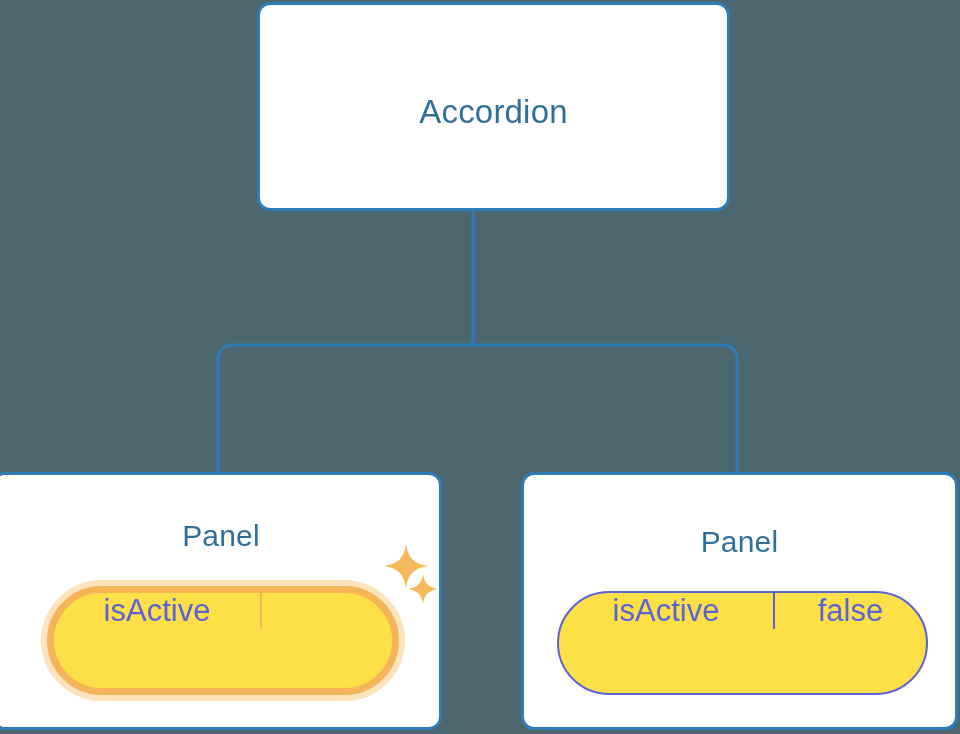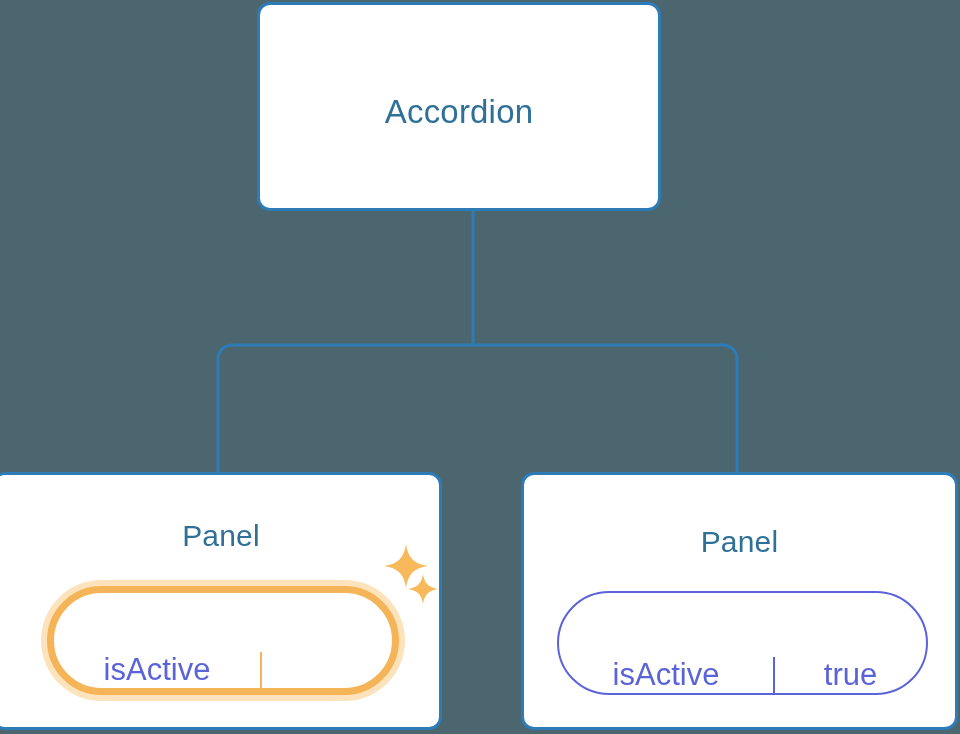--- a/index.html
+++ b/index.html
@@ -34,21 +34,21 @@
     background: #ffffff;
     border: 3px solid #2d7cb8;
     border-radius: 13px;
     box-sizing: border-box;
   }
 
   
   #node-accordion {
     left: 257px;
     top: 2px;
-    width: 404px;
+    width: 473px;
     height: 209px;
   }
   .node-title {
     color: #2f7098;
     font-size: 33px;
     font-weight: 400;
     text-align: center;
     white-space: nowrap;
     letter-spacing: 0.2px;
   }
@@ -85,23 +85,23 @@
     left: 0;
     right: 0;
     top: 50px;
     font-size: 30px;
   }
 
   
   .pill {
     position: absolute;
     display: flex;
-    align-items: flex-end;
+    align-items: flex-start;
     box-sizing: border-box;
-    background: #ffffff;
+    background: #fde047;
   }
   .pill-key, .pill-val {
     display: flex;
     align-items: center;
     justify-content: center;
     white-space: nowrap;
     color: #5b63d8;
   }
 
   
@@ -194,17 +194,17 @@
     <path d="M22 0 C24 14 30 20 44 22 C30 24 24 30 22 44 C20 30 14 24 0 22 C14 20 20 14 22 0 Z" fill="#f7b95c"></path>
   </svg>
   <svg class="sparkle" id="sparkle-small" viewBox="0 0 30 30">
     <path d="M15 0 C16.5 9.5 20.5 13.5 30 15 C20.5 16.5 16.5 20.5 15 30 C13.5 20.5 9.5 16.5 0 15 C9.5 13.5 13.5 9.5 15 0 Z" fill="#f7b95c"></path>
   </svg>
 
   <div class="node" id="node-panel-right">
     <div class="node-title">Panel</div>
     <div class="pill plain" id="pill-right">
       <div class="pill-key">isActive</div>
-      <div class="pill-val">true</div>
+      <div class="pill-val">false</div>
     </div>
   </div>
 
 </div>
 
 </body></html>

